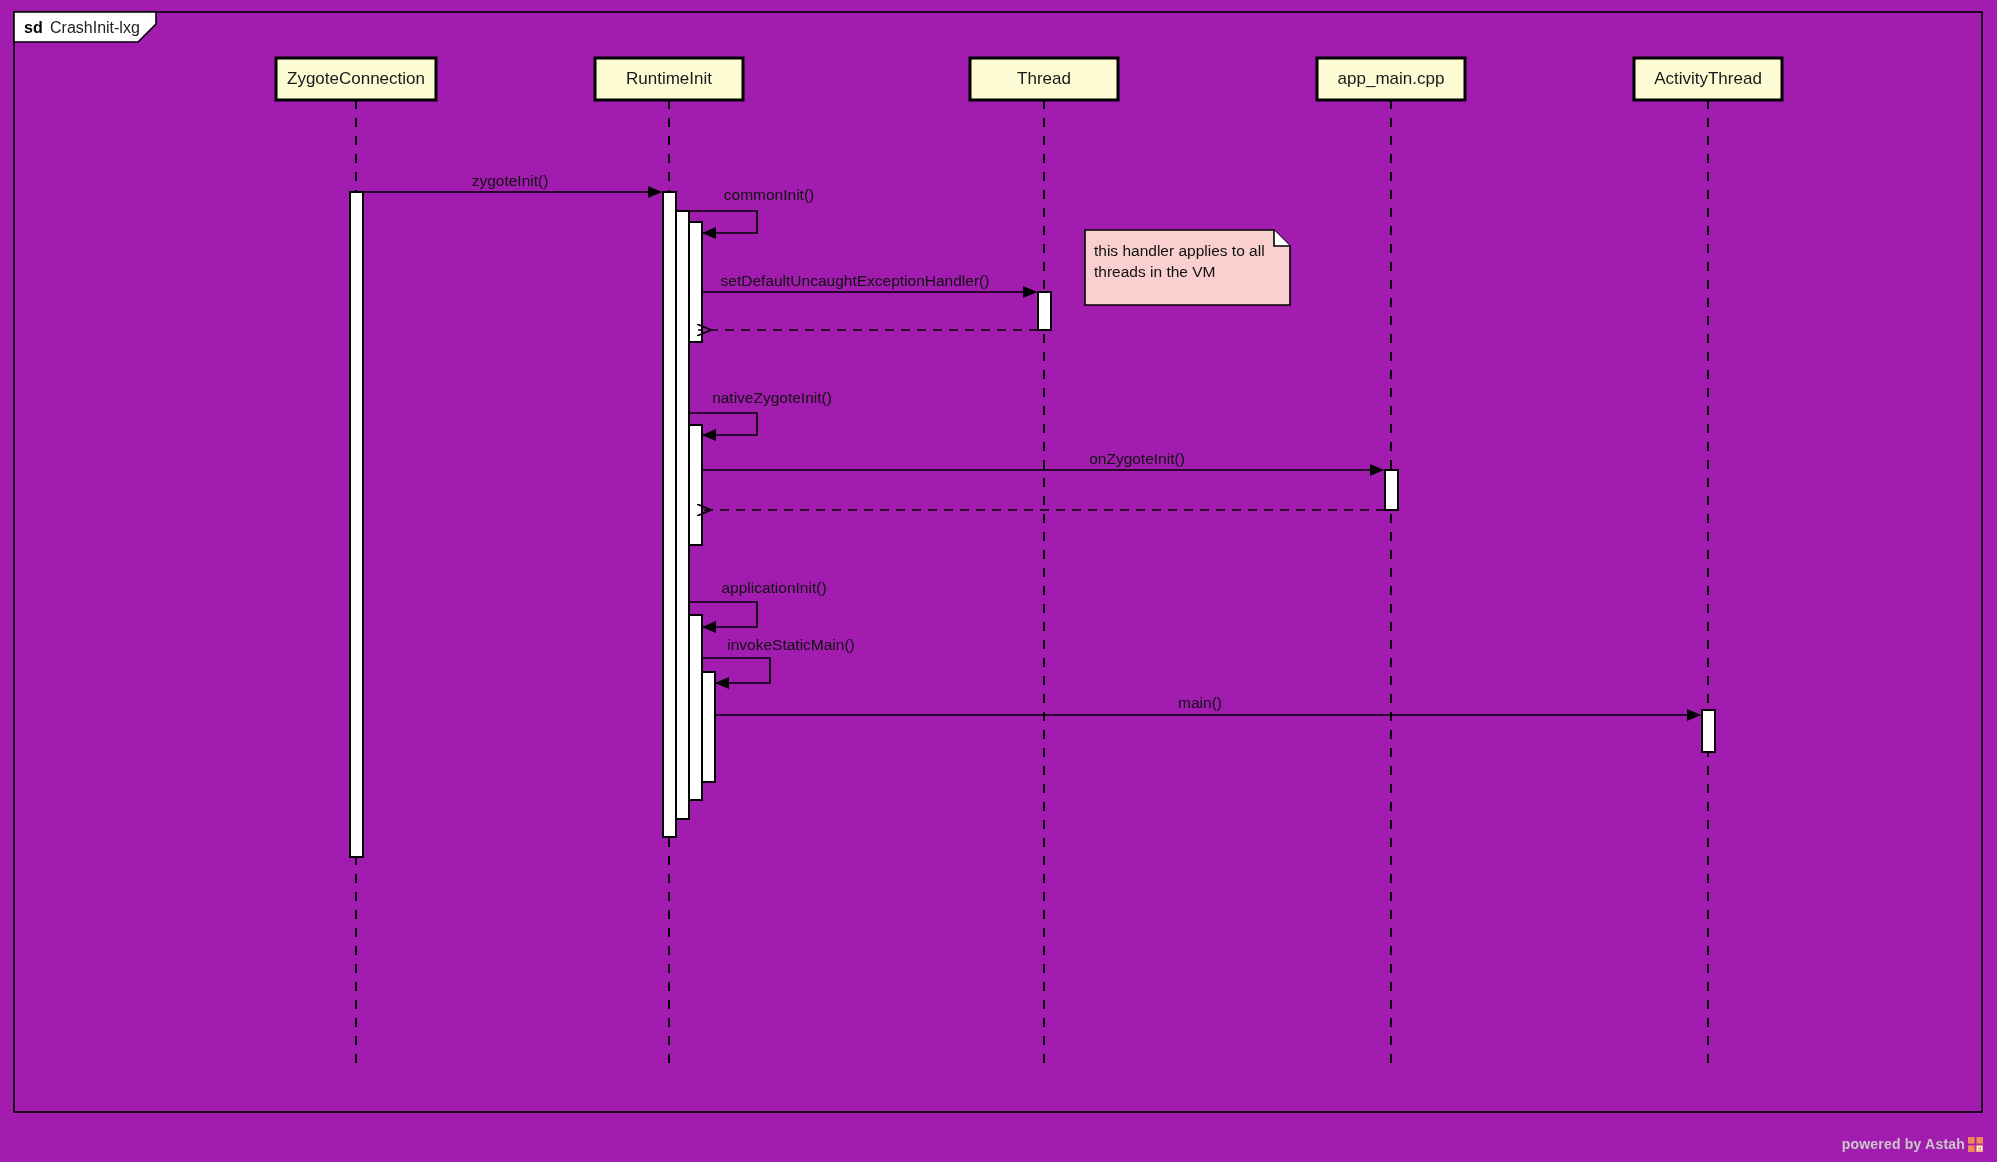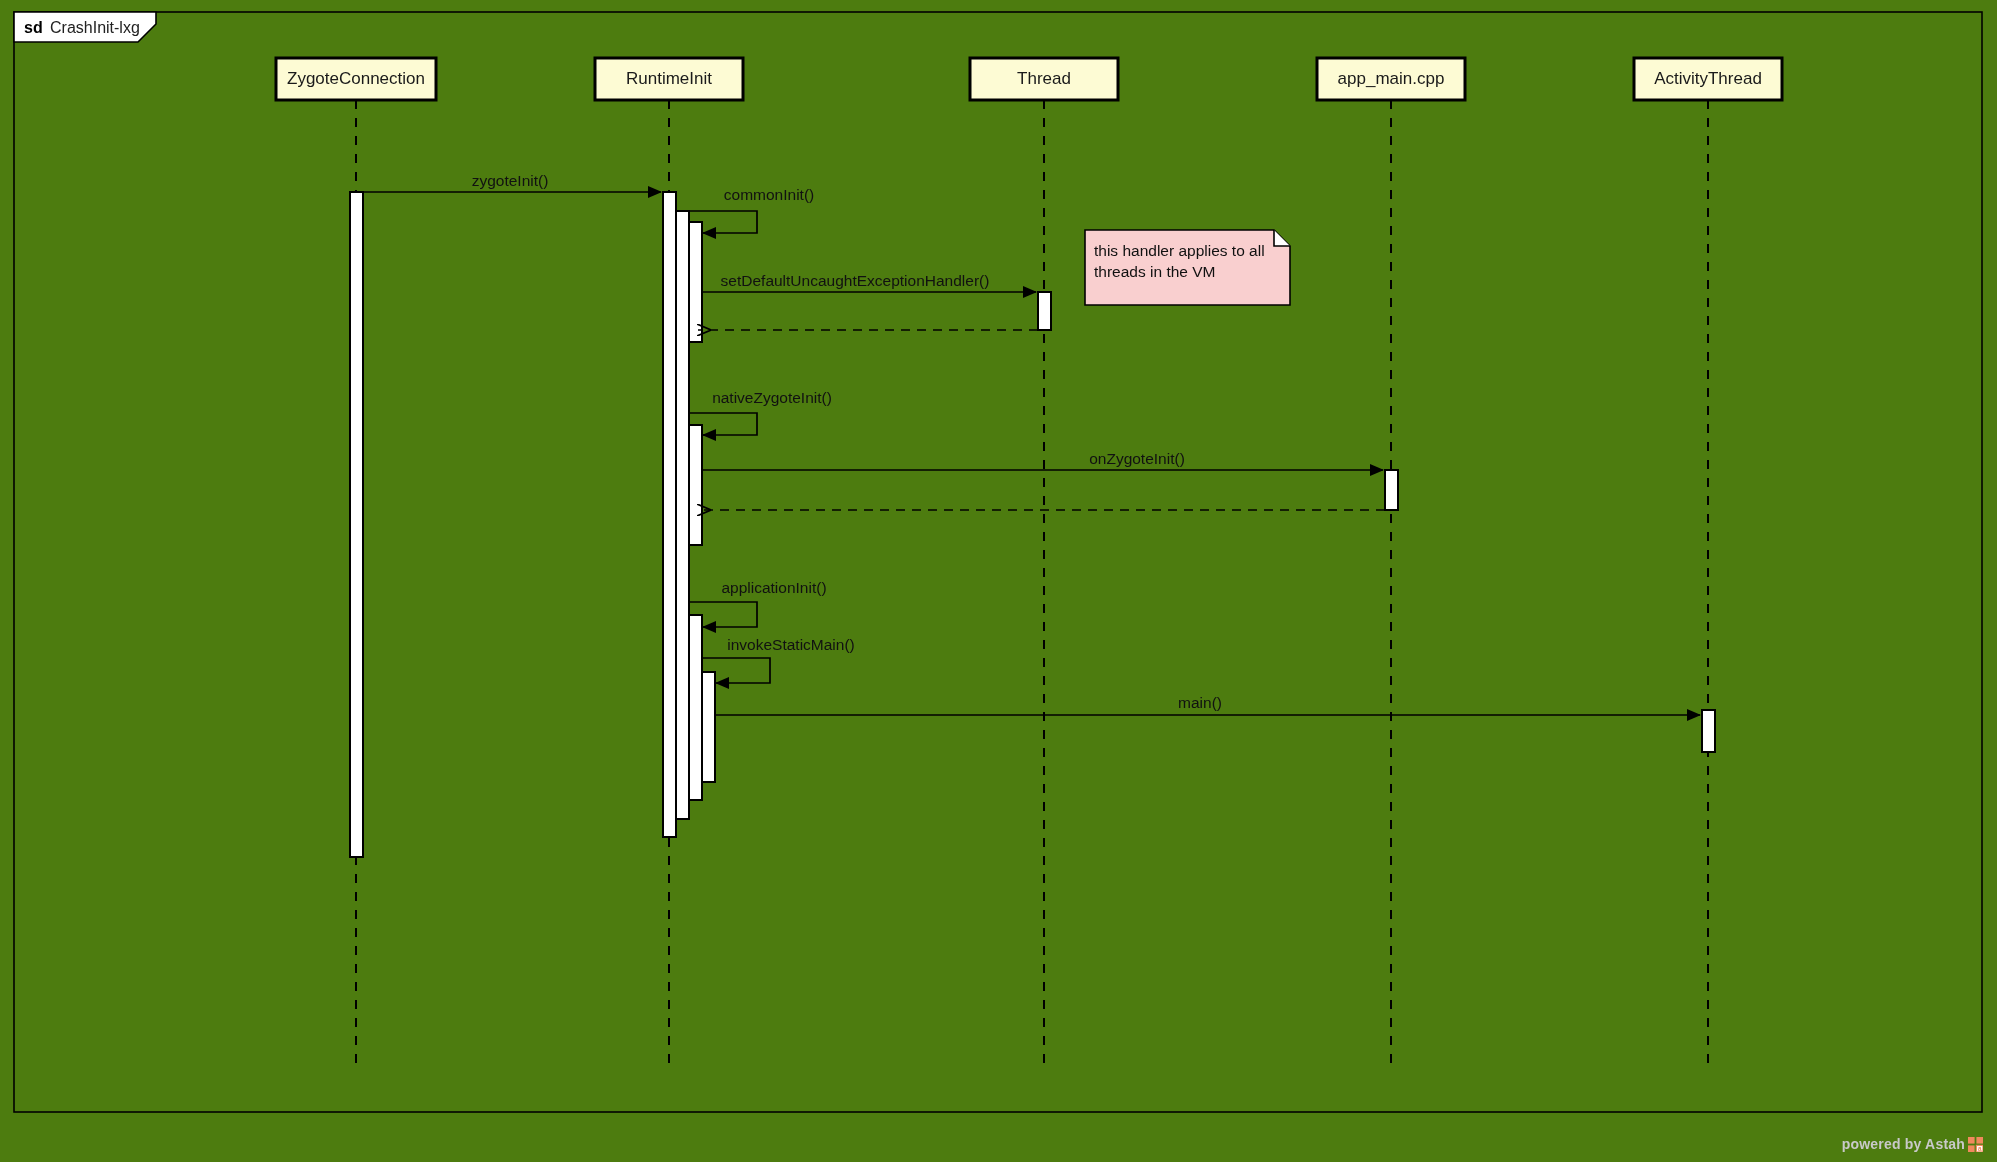--- a/index.html
+++ b/index.html
@@ -5,21 +5,21 @@
   html, body {
     margin: 0;
     padding: 0;
     background: #ffffff;
     font-family: "Liberation Sans", sans-serif;
   }
   #canvas {
     position: relative;
     width: 1997px;
     height: 1162px;
-    background: #4d7c0f;
+    background: #a21caf;
     overflow: hidden;
   }
   #diagram-svg {
     position: absolute;
     left: 0;
     top: 0;
     width: 1997px;
     height: 1162px;
   }
   .lifeline-box-rect {

